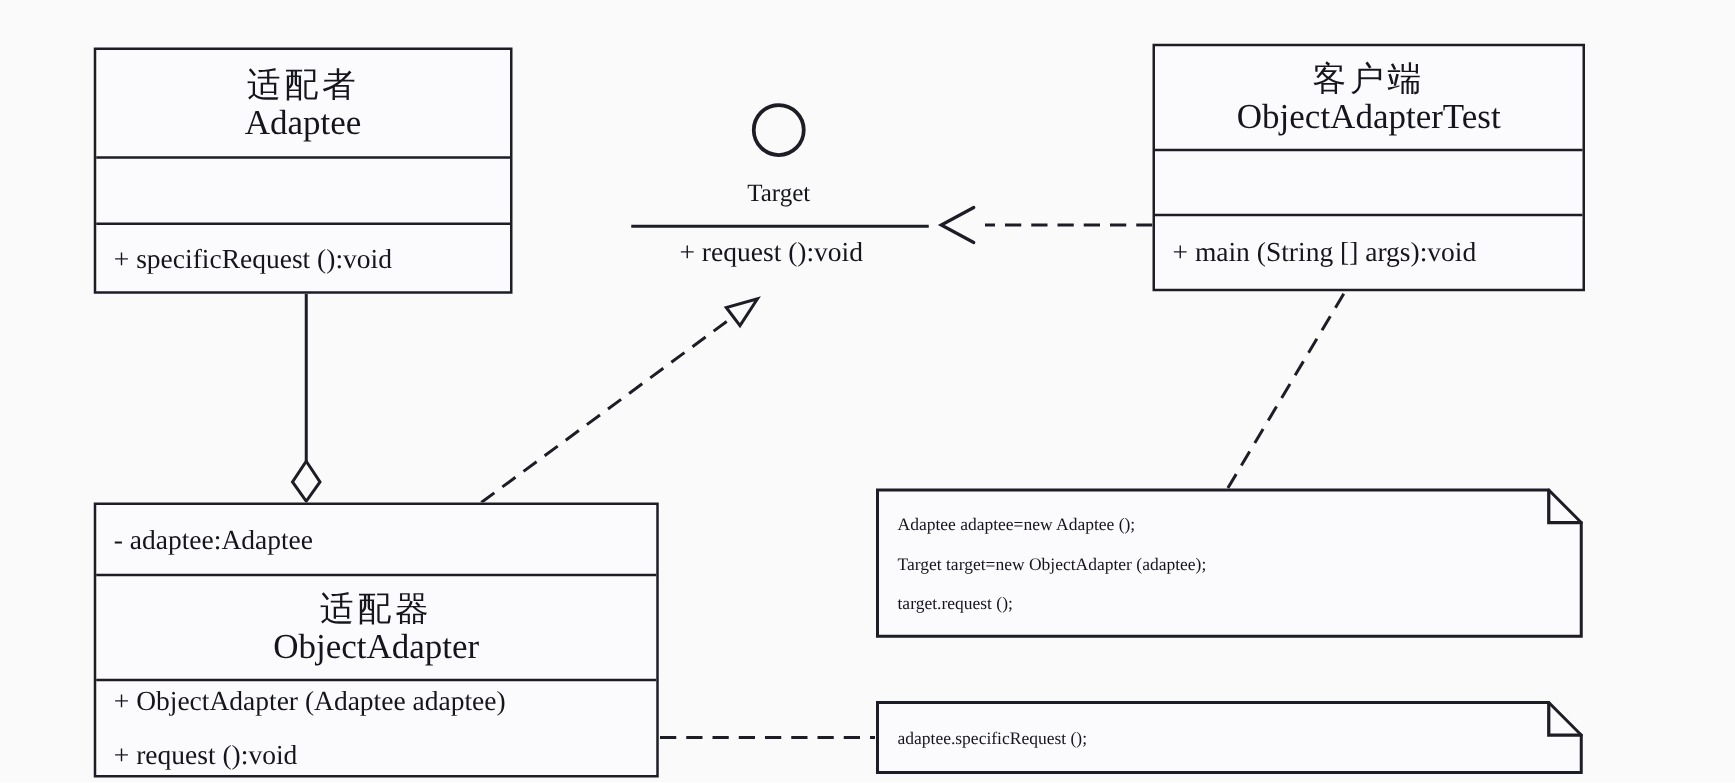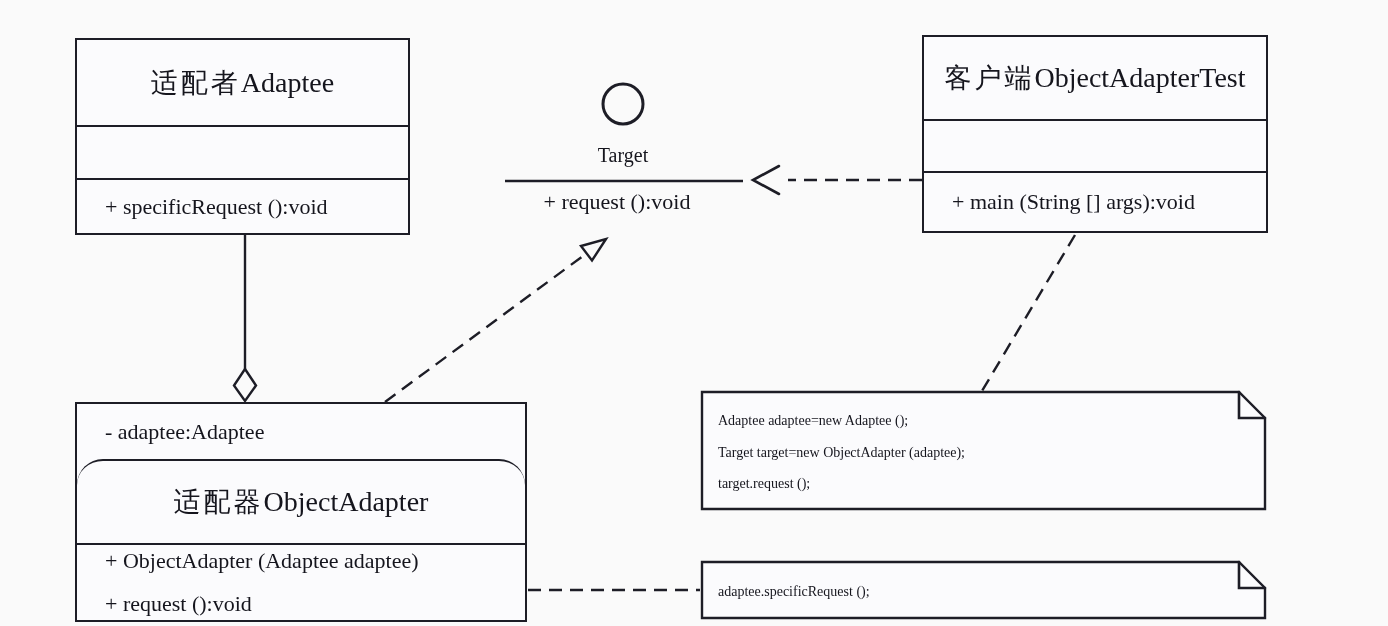--- a/index.html
+++ b/index.html
@@ -21,25 +21,25 @@
 
   .class-box{
     position:absolute;
     border:2.4px solid #1d1d26;
     background:#fbfbfd;
     box-sizing:border-box;
     display:flex;flex-direction:column;
   }
   .compartment{box-sizing:border-box;}
   .compartment + .compartment{border-top:2.4px solid #1d1d26;}
-  .title{display:flex;flex-direction:row;align-items:center;justify-content:center;border-radius:26px;}
+  .title{display:flex;flex-direction:column;align-items:center;justify-content:center;}
   .cn{font-size:27px;letter-spacing:3px;line-height:32px;}
   .en{font-size:28px;line-height:30px;}
   .members{display:flex;flex-direction:column;justify-content:center;}
-  .member{font-size:22px;line-height:32px;padding-left:28px;white-space:nowrap;}
+  .member{font-size:22px;line-height:32px;padding-left:14px;white-space:nowrap;}
 
   .floating{position:absolute;white-space:nowrap;}
   .iface-name{font-size:20px;text-align:center;}
   .iface-method{font-size:22px;text-align:center;}
   .note-text{font-size:14px;line-height:31.5px;}
 </style>
 </head>
 <body>
 
 <div class="canvas">

